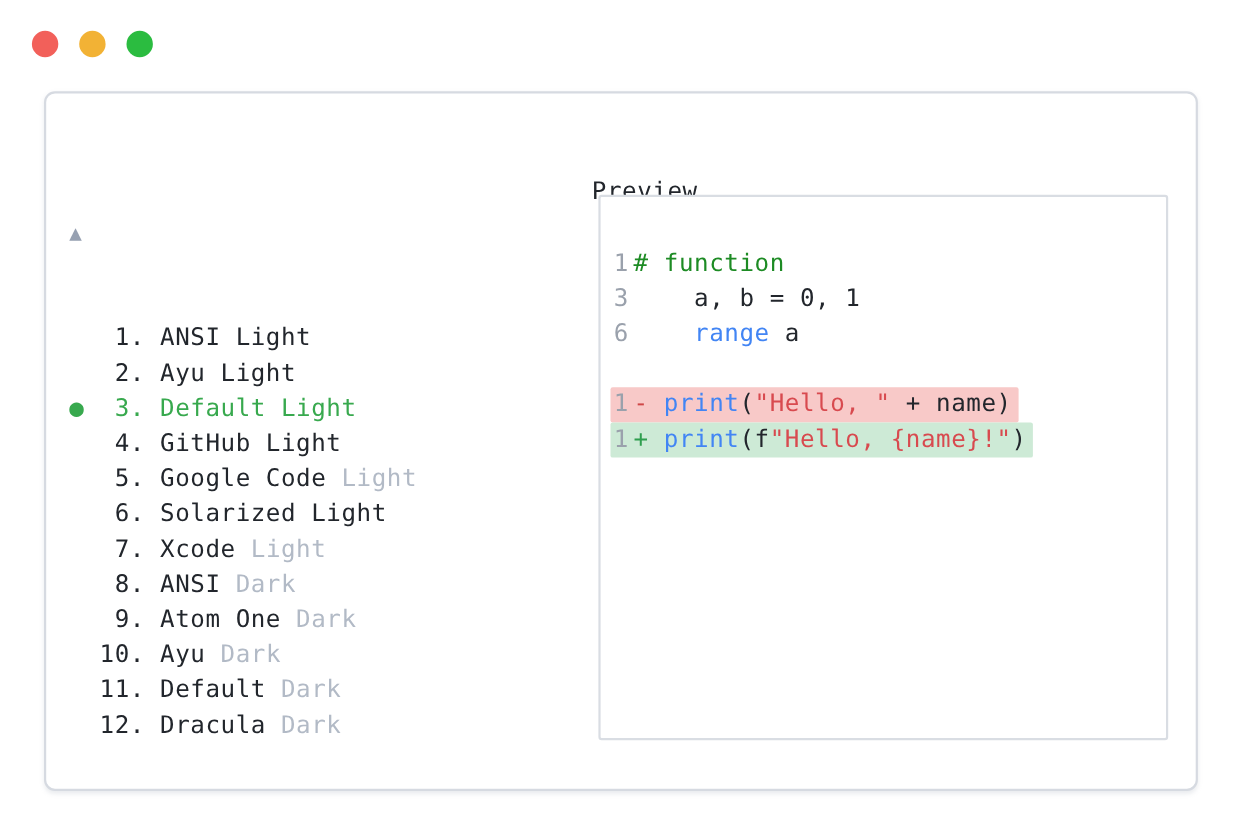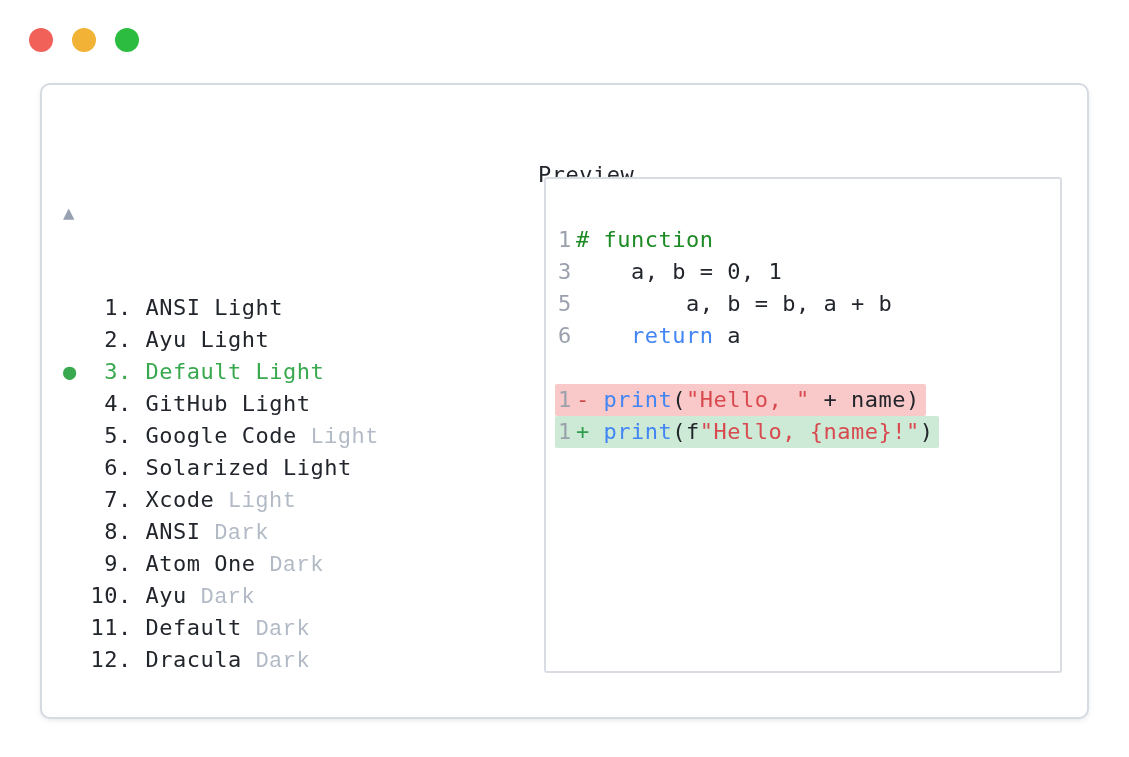--- a/index.html
+++ b/index.html
@@ -31,21 +31,21 @@
     box-shadow:0 2px 4px rgba(170,178,190,0.25);
   }
   .left-col{
     position:absolute;left:21px;top:47px;line-height:32px;white-space:pre;
   }
   .row{height:32px;}
   .arrow-up{color:var(--arrow-up);font-size:19px;}
   .theme-row{cursor:default;}
   .theme-row .num,.theme-row .name{color:var(--text);}
   .theme-row.selected .num,.theme-row.selected .name,.theme-row.selected .bullet{color:var(--selected);}
-  .theme-row .suffix{color:var(--muted);font-family:Liberation Mono, monospace;}
+  .theme-row .suffix{color:var(--muted);}
 
   .preview-label{position:absolute;left:496px;top:47px;line-height:32px;margin-top:27px;}
   .preview-box{
     position:absolute;left:502px;top:92px;width:518px;height:496px;
     border:2px solid var(--preview-border);border-radius:3px;background:#fff;
     padding:45px 0 0 12px;overflow:hidden;
   }
   .code-line{height:32px;line-height:32px;white-space:pre;}
   .pill{display:inline-block;padding:0 6px 0 3px;margin-left:-3px;border-radius:2px;}
   .pill.removed{background:var(--bg-removed);}
@@ -74,20 +74,19 @@
     <div id="theme-list"><div class="row theme-row"><span class="bullet">  </span><span class="num"> 1. </span><span class="name">ANSI Light</span></div><div class="row theme-row"><span class="bullet">  </span><span class="num"> 2. </span><span class="name">Ayu Light</span></div><div class="row theme-row selected"><span class="bullet">● </span><span class="num"> 3. </span><span class="name">Default Light</span></div><div class="row theme-row"><span class="bullet">  </span><span class="num"> 4. </span><span class="name">GitHub Light</span></div><div class="row theme-row"><span class="bullet">  </span><span class="num"> 5. </span><span class="name">Google Code</span><span class="suffix"> Light</span></div><div class="row theme-row"><span class="bullet">  </span><span class="num"> 6. </span><span class="name">Solarized Light</span></div><div class="row theme-row"><span class="bullet">  </span><span class="num"> 7. </span><span class="name">Xcode</span><span class="suffix"> Light</span></div><div class="row theme-row"><span class="bullet">  </span><span class="num"> 8. </span><span class="name">ANSI</span><span class="suffix"> Dark</span></div><div class="row theme-row"><span class="bullet">  </span><span class="num"> 9. </span><span class="name">Atom One</span><span class="suffix"> Dark</span></div><div class="row theme-row"><span class="bullet">  </span><span class="num">10. </span><span class="name">Ayu</span><span class="suffix"> Dark</span></div><div class="row theme-row"><span class="bullet">  </span><span class="num">11. </span><span class="name">Default</span><span class="suffix"> Dark</span></div><div class="row theme-row"><span class="bullet">  </span><span class="num">12. </span><span class="name">Dracula</span><span class="suffix"> Dark</span></div></div>
     
     
   </div>
 
   <div class="preview-label">Preview</div>
   <div class="preview-box">
     <div id="code-lines">
         <div class="code-line"><span class="pill"><span class="ln">1</span><span class="t-comment"># function</span></span></div>
         <div class="code-line"><span class="pill"><span class="ln">3</span><span class="t-plain">    a, b = 0, 1</span></span></div>
-        <div class="code-line"><span class="pill"><span class="ln">5</span><span class="t-plain">        a, b = b, a + b</span></span></div>
-        <div class="code-line"><span class="pill"><span class="ln">6</span><span class="t-plain">    </span><span class="t-keyword">return</span><span class="t-plain"> a</span></span></div>
+        <div class="code-line"><span class="pill"><span class="ln">6</span><span class="t-plain">    </span><span class="t-keyword">range</span><span class="t-plain"> a</span></span></div>
         <div class="code-line"><span class="pill" style="visibility: hidden;"><span class="ln"></span></span></div>
         <div class="code-line"><span class="pill removed"><span class="ln">1</span><span class="t-minus">-</span><span class="t-plain"> </span><span class="t-keyword">print</span><span class="t-plain">(</span><span class="t-string">"Hello, "</span><span class="t-plain"> + name)</span></span></div>
         <div class="code-line"><span class="pill added"><span class="ln">1</span><span class="t-plus">+</span><span class="t-plain"> </span><span class="t-keyword">print</span><span class="t-plain">(f</span><span class="t-string">"Hello, {name}!"</span><span class="t-plain">)</span></span></div>
       </div>
   </div>
 </div>
 
 </body></html>

